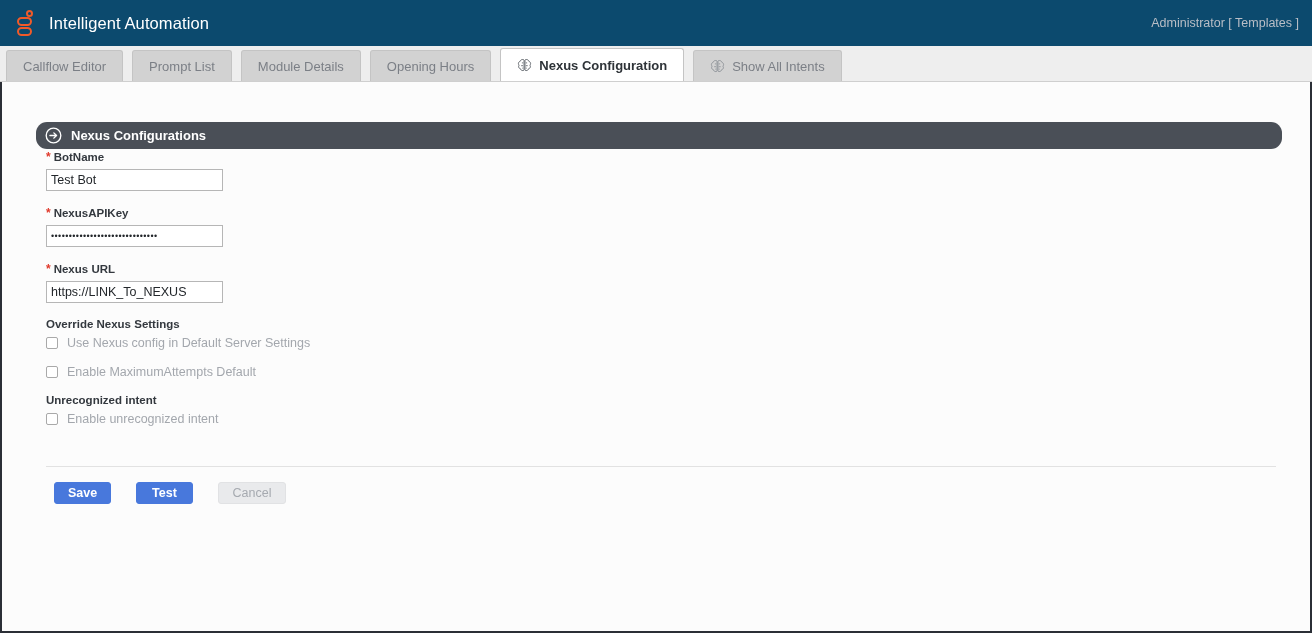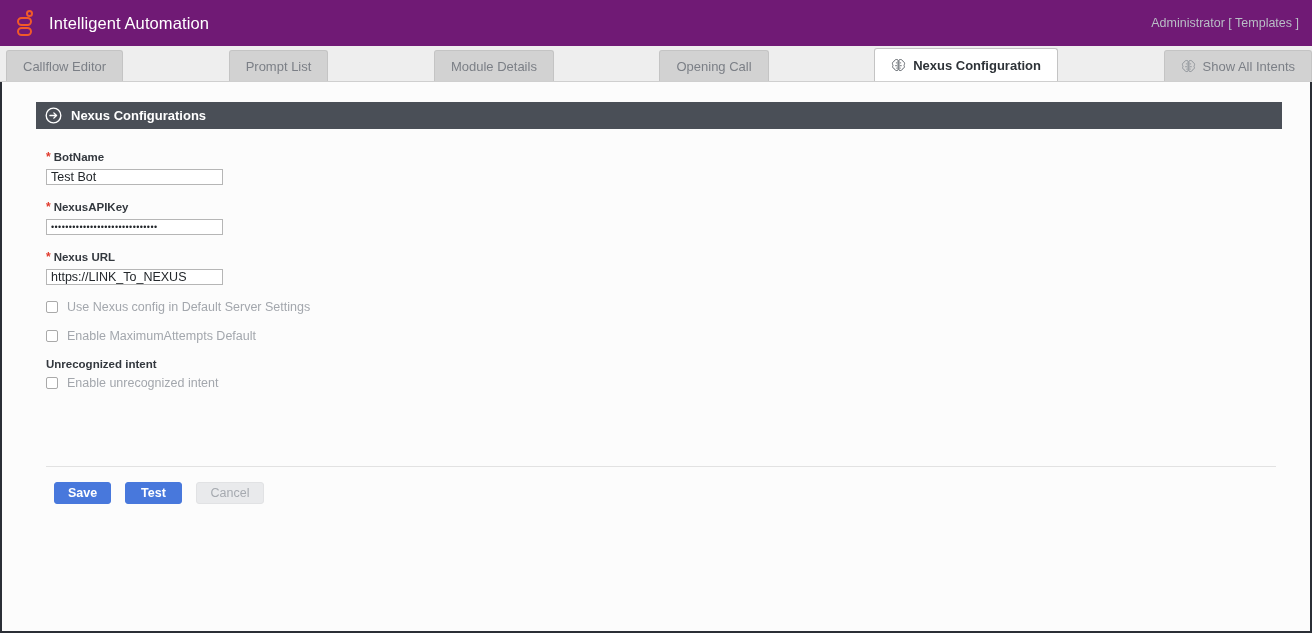--- a/index.html
+++ b/index.html
@@ -7,21 +7,21 @@
     margin: 0; padding: 0;
     width: 1312px; height: 633px;
     background: #ffffff;
     font-family: "Liberation Sans", sans-serif;
     overflow: hidden;
   }
 
   
   #topbar {
     height: 46px;
-    background: #701a75;
+    background: #0c4a6e;
     display: flex;
     align-items: stretch;
     position: relative;
   }
   #brand {
     display: flex;
     align-items: center;
     padding-left: 14px;
     padding-right: 10px;
   }
@@ -75,22 +75,21 @@
   }
 
   
   #tabstrip {
     height: 36px;
     background: #eeeeee;
     border-bottom: 1px solid #cfcfcf;
     display: flex;
     align-items: flex-end;
     padding-left: 6px;
-    gap: 16px;
-    justify-content: space-between;
+    gap: 9px;
   }
   .tab {
     height: 31px;
     background: #d2d2d2;
     border: 1px solid #c4c4c4;
     border-bottom: none;
     border-radius: 3px 3px 0 0;
     display: flex;
     align-items: center;
     gap: 7px;
@@ -115,27 +114,28 @@
     height: calc(633px - 46px - 36px);
     background: #fcfcfc;
     border-left: 2px solid #2b2f36;
     border-right: 2px solid #2b2f36;
     border-bottom: 2px solid #2b2f36;
     overflow: hidden;
   }
 
   #panel-header {
     position: absolute;
-    left: 34px; top: 20px;
+    left: 34px; top: 40px;
     width: 1246px; height: 27px;
     background: #4a4f57;
     display: flex;
     align-items: center;
     padding-left: 9px;
     gap: 9px;
+    border-radius: 11px;
   }
   #panel-header-icon {
     width: 17px; height: 17px; flex: 0 0 auto;
   }
   #panel-header-title {
     color: #ffffff;
     font-size: 13px;
     font-weight: bold;
   }
 
@@ -148,21 +148,21 @@
   .field-label {
     font-size: 11.5px;
     font-weight: bold;
     color: #33383e;
     margin-bottom: 5px;
   }
   .req-star { color: #e0392b; font-weight: bold; font-size: 12px; margin-right: 3px; }
 
   .text-input {
     width: 177px;
-    height: 16px;
+    height: 22px;
     border: 1px solid #b6b6b6;
     background: #ffffff;
     font-family: "Liberation Sans", sans-serif;
     font-size: 12.5px;
     color: #23272b;
     padding: 0 4px;
     outline: none;
     border-radius: 0;
     display: block;
   }
@@ -200,21 +200,21 @@
     width: 1230px;
     height: 1px;
     background: #e2e2e2;
   }
 
   #actions {
     position: absolute;
     left: 52px; top: 400px;
     display: flex;
     align-items: center;
-    gap: 14px;
+    gap: 25px;
   }
   .btn {
     height: 22px;
     border-radius: 3px;
     font-family: "Liberation Sans", sans-serif;
     font-size: 12.5px;
     font-weight: bold;
     display: flex;
     align-items: center;
     justify-content: center;
@@ -267,21 +267,21 @@
   <div class="tab">
     <span>Prompt List</span>
   </div>
 
   <div class="tab">
     <span>Module Details</span>
   </div>
 
 
   <div class="tab">
-    <span>Opening Call</span>
+    <span>Opening Hours</span>
   </div>
 
   <div class="tab active">
     <svg class="brain-ico" viewBox="0 0 16 16">
       <path d="M6.1 1.6C4.6 1.6 3.5 2.5 3.3 3.6 2.2 3.9 1.5 4.8 1.5 5.9c0 .7.3 1.3.8 1.7-.4.4-.6 1-.6 1.6 0 1.1.8 2 1.9 2.2.2 1.2 1.3 2 2.6 2 .8 0 1.3-.3 1.3-.8V2.5c0-.6-.6-.9-1.4-.9z" fill="none" stroke="#5b6066" stroke-width="1"></path>
       <path d="M9.9 1.6c1.5 0 2.6.9 2.8 2 1.1.3 1.8 1.2 1.8 2.3 0 .7-.3 1.3-.8 1.7.4.4.6 1 .6 1.6 0 1.1-.8 2-1.9 2.2-.2 1.2-1.3 2-2.6 2-.8 0-1.3-.3-1.3-.8V2.5c0-.6.6-.9 1.4-.9z" fill="none" stroke="#5b6066" stroke-width="1"></path>
       <path d="M5.2 5.2h1.4M4.4 8.2h2M5.6 10.8h1M9.4 5.2h1.4M9.4 8.2h2M9.4 10.8h1" stroke="#5b6066" stroke-width="0.9" fill="none"></path>
     </svg>
     <span>Nexus Configuration</span>
   </div>
@@ -324,20 +324,21 @@
     </div>
 
     <div class="field-group">
       <div class="field-label">
         <span class="req-star">*</span><span>Nexus URL</span>
       </div>
       <input class="text-input" type="text" value="https://LINK_To_NEXUS" style="">
     </div>
 
     <div class="chk-section">
+      <div class="chk-section-title">Override Nexus Settings</div>
       <div class="chk-row">
         <span class="chk-box"></span>
         <span class="chk-label">Use Nexus config in Default Server Settings</span>
       </div>
     </div>
 
     <div class="chk-section">
       <div class="chk-row">
         <span class="chk-box"></span>
         <span class="chk-label">Enable MaximumAttempts Default</span>

